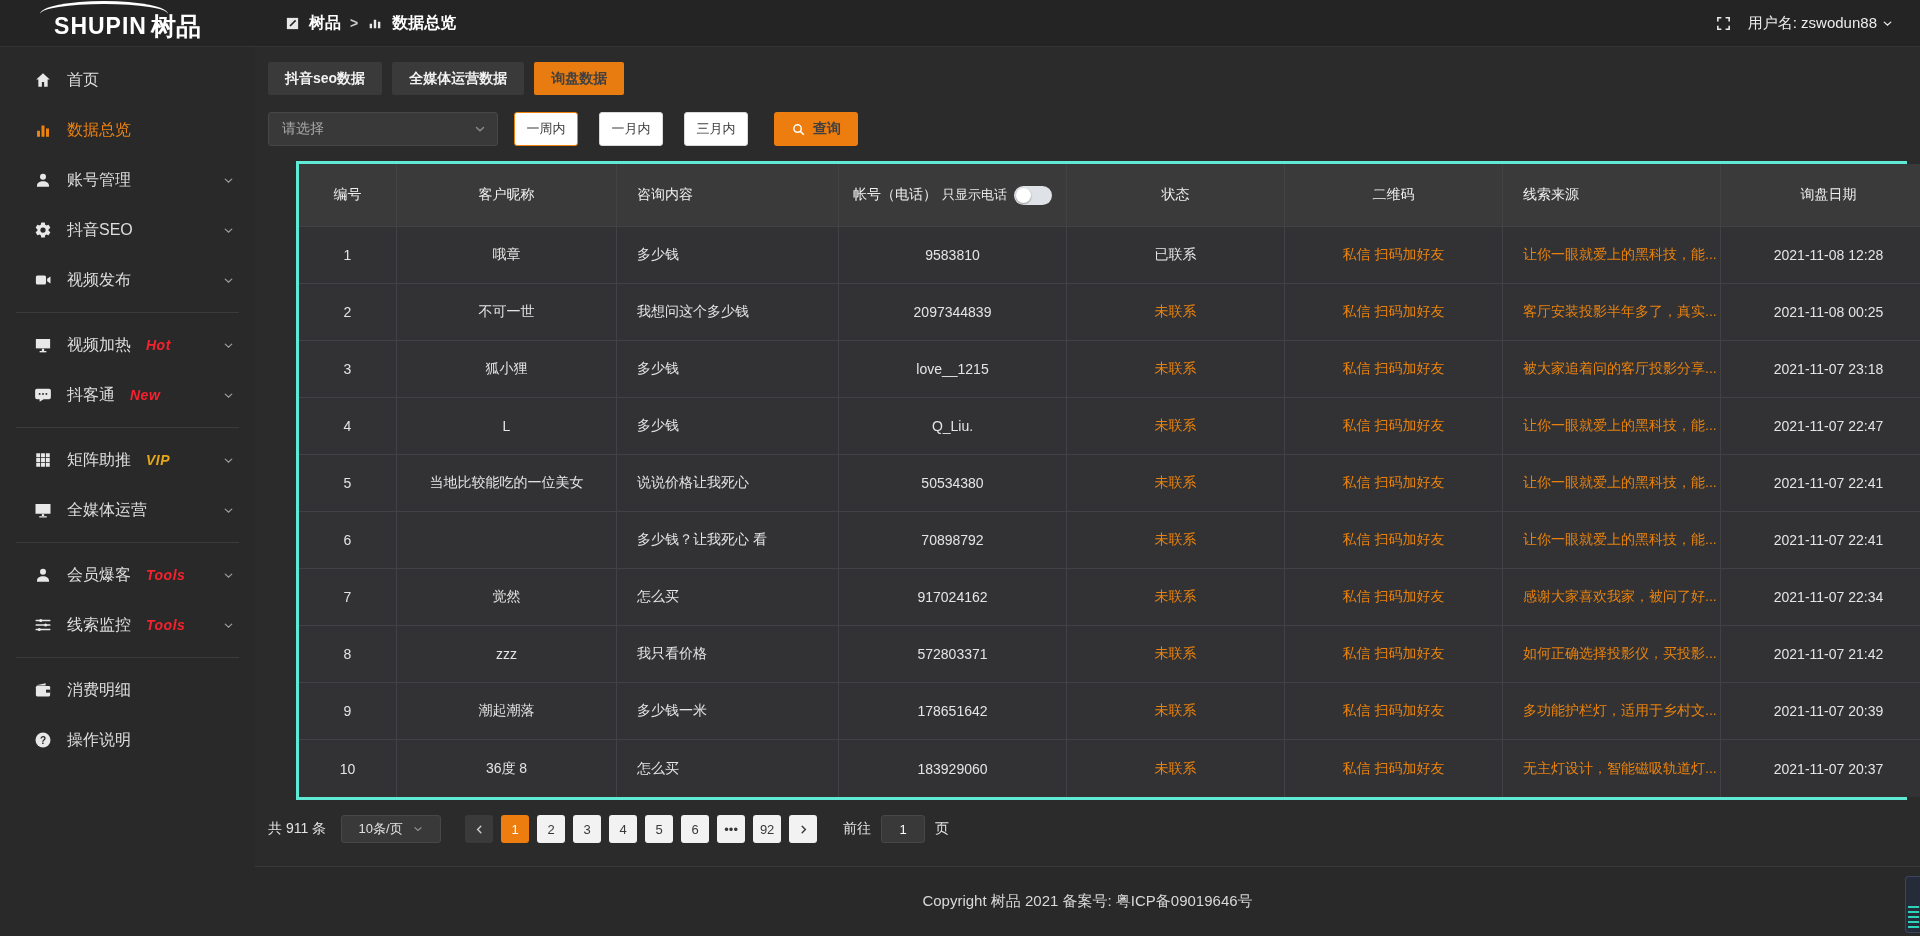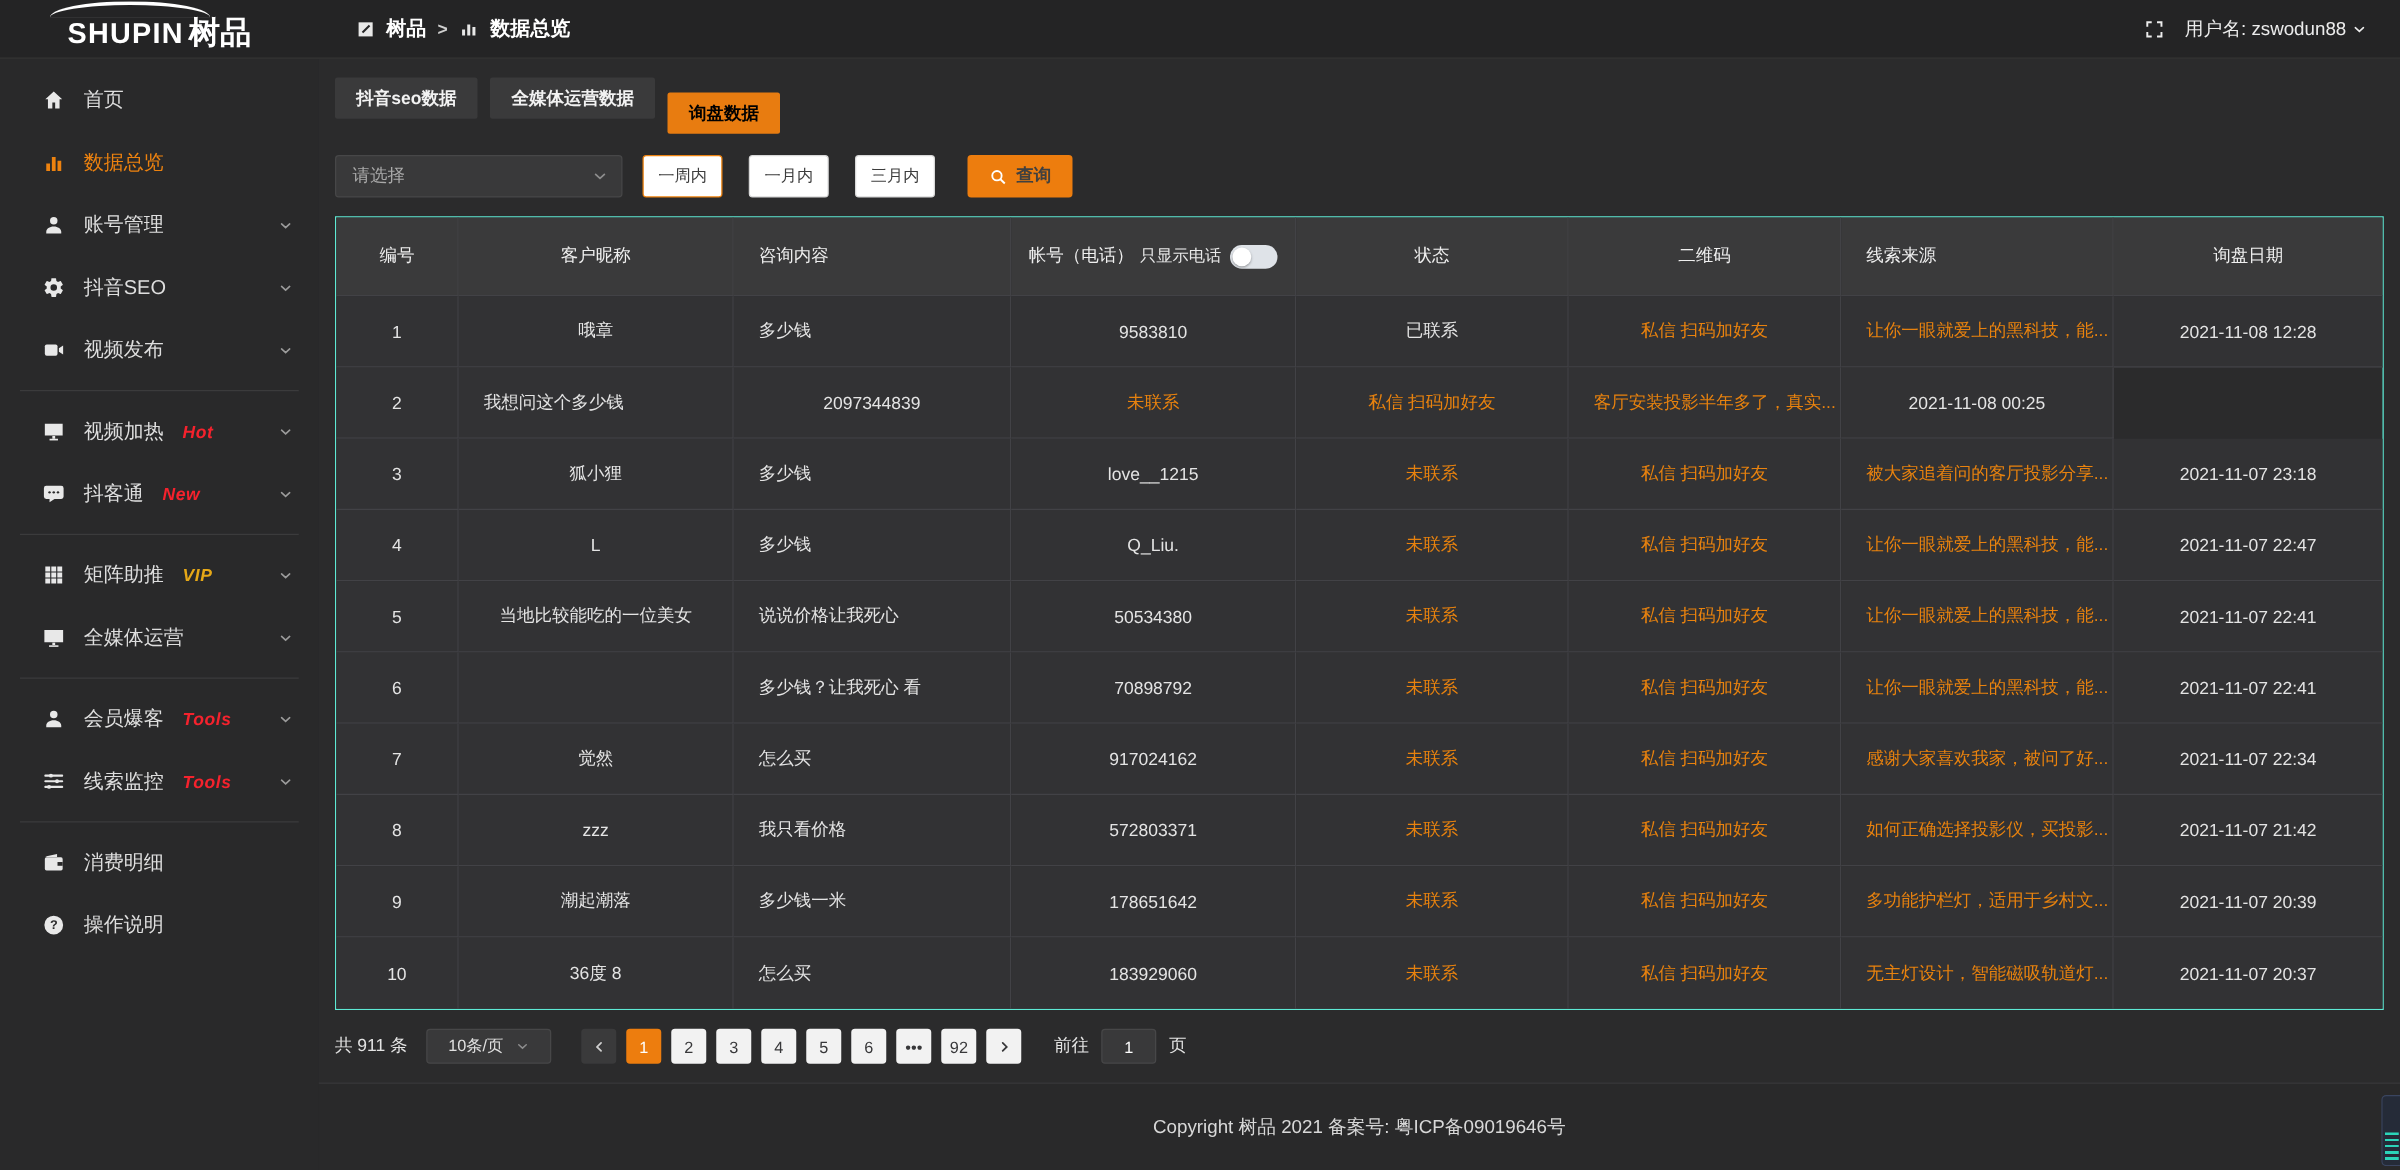--- a/index.html
+++ b/index.html
@@ -43,39 +43,39 @@
   .menu-divider{ height:1px; background:#3b3b3c; margin:7px 16px;}
 
   
   .content{ position:absolute; left:255px; top:47px; width:1665px; height:889px;
     padding:15px 13px 0 13px; background:#2b2b2c;}
 
   .tabs{ display:flex; gap:10px;}
   .tab{ height:33px; padding:0 17px; background:#3a3a3b; color:#f2f2f2;
     font-size:14px; font-weight:bold; display:flex; align-items:center;
     border-radius:2px; cursor:pointer;}
-  .tab.active{ background:#e87c10; color:#000000;margin-top:12px;}
+  .tab.active{ background:#e87c10; color:#404040;}
 
   .filters{ margin-top:17px; display:flex; align-items:center;}
   .select{ width:230px; height:34px; background:#39393a; border:1px solid #474748;
     border-radius:3px; display:flex; align-items:center; padding:0 10px 0 13px;
     color:#a9a9a9; font-size:14px; cursor:pointer;}
   .select .icon{ margin-left:auto; color:#8d8d8d;}
   .ranges{ display:flex; gap:21px; margin-left:16px;}
   .range-btn{ height:34px; width:64px; background:#fff; border:1px solid #d9d9d9;
     border-radius:3px; color:#3c3c3c; font-size:13px; display:flex;
     align-items:center; justify-content:center; cursor:pointer;}
   .range-btn.active{ border:1px solid #ed820f;}
   .search-btn{ height:34px; padding:0 17px; margin-left:26px; background:#ed7d0e;
     border-radius:3px; color:#404040; font-size:14px; font-weight:bold;
     display:flex; align-items:center; gap:7px; cursor:pointer;}
   .search-btn .icon{ color:#fff;}
 
   
-  .table{ margin-top:15px; border:1px solid #5eead4;}
+  .table{ margin-top:15px; border:3px solid #5eead4;margin-left:28px;}
   .t-row{ display:grid;
     grid-template-columns:98px 220px 222px 228px 218px 218px 218px 215px;}
   .t-cell{ height:57px; border-right:1px solid #424246; border-bottom:1px solid #424246;
     display:flex; align-items:center; justify-content:center;
     font-size:14px; color:#e4e4e4; overflow:hidden; padding:0 8px;}
   .t-cell:nth-child(8){ border-right:none;}
   .t-body .t-row:last-child .t-cell{ border-bottom:none;}
   .t-head .t-cell{ height:63px; background:#3a3a3b; color:#efefef;}
   .t-body .t-cell{ background:#323234;}
   .t-cell.left{ justify-content:flex-start; padding-left:20px;}
@@ -400,20 +400,21 @@
           <div class="t-cell">哦章</div>
           <div class="t-cell left">多少钱</div>
           <div class="t-cell">9583810</div>
           <div class="t-cell">已联系</div>
           <div class="t-cell orange">私信 扫码加好友</div>
           <div class="t-cell left orange src">让你一眼就爱上的黑科技，能...</div>
           <div class="t-cell">2021-11-08 12:28</div>
         </div>
         <div class="t-row">
           <div class="t-cell">2</div>
+          <div class="t-cell">不可一世</div>
           <div class="t-cell left">我想问这个多少钱</div>
           <div class="t-cell">2097344839</div>
           <div class="t-cell orange">未联系</div>
           <div class="t-cell orange">私信 扫码加好友</div>
           <div class="t-cell left orange src">客厅安装投影半年多了，真实...</div>
           <div class="t-cell">2021-11-08 00:25</div>
         </div>
         <div class="t-row">
           <div class="t-cell">3</div>
           <div class="t-cell">狐小狸</div>

